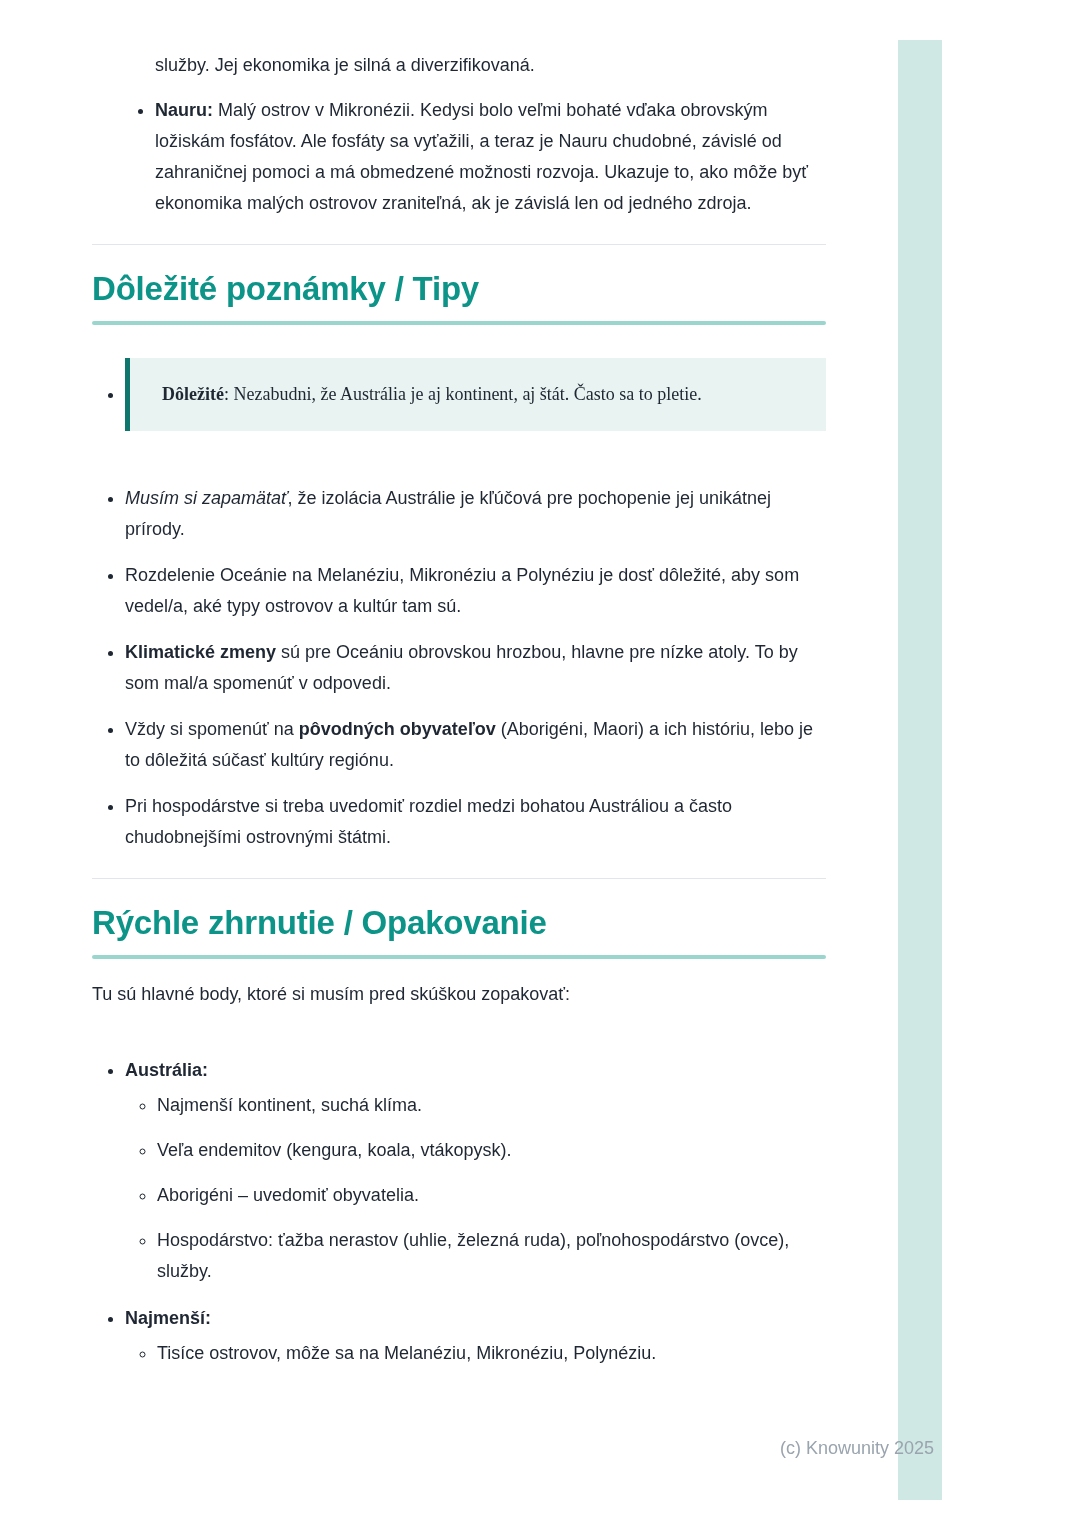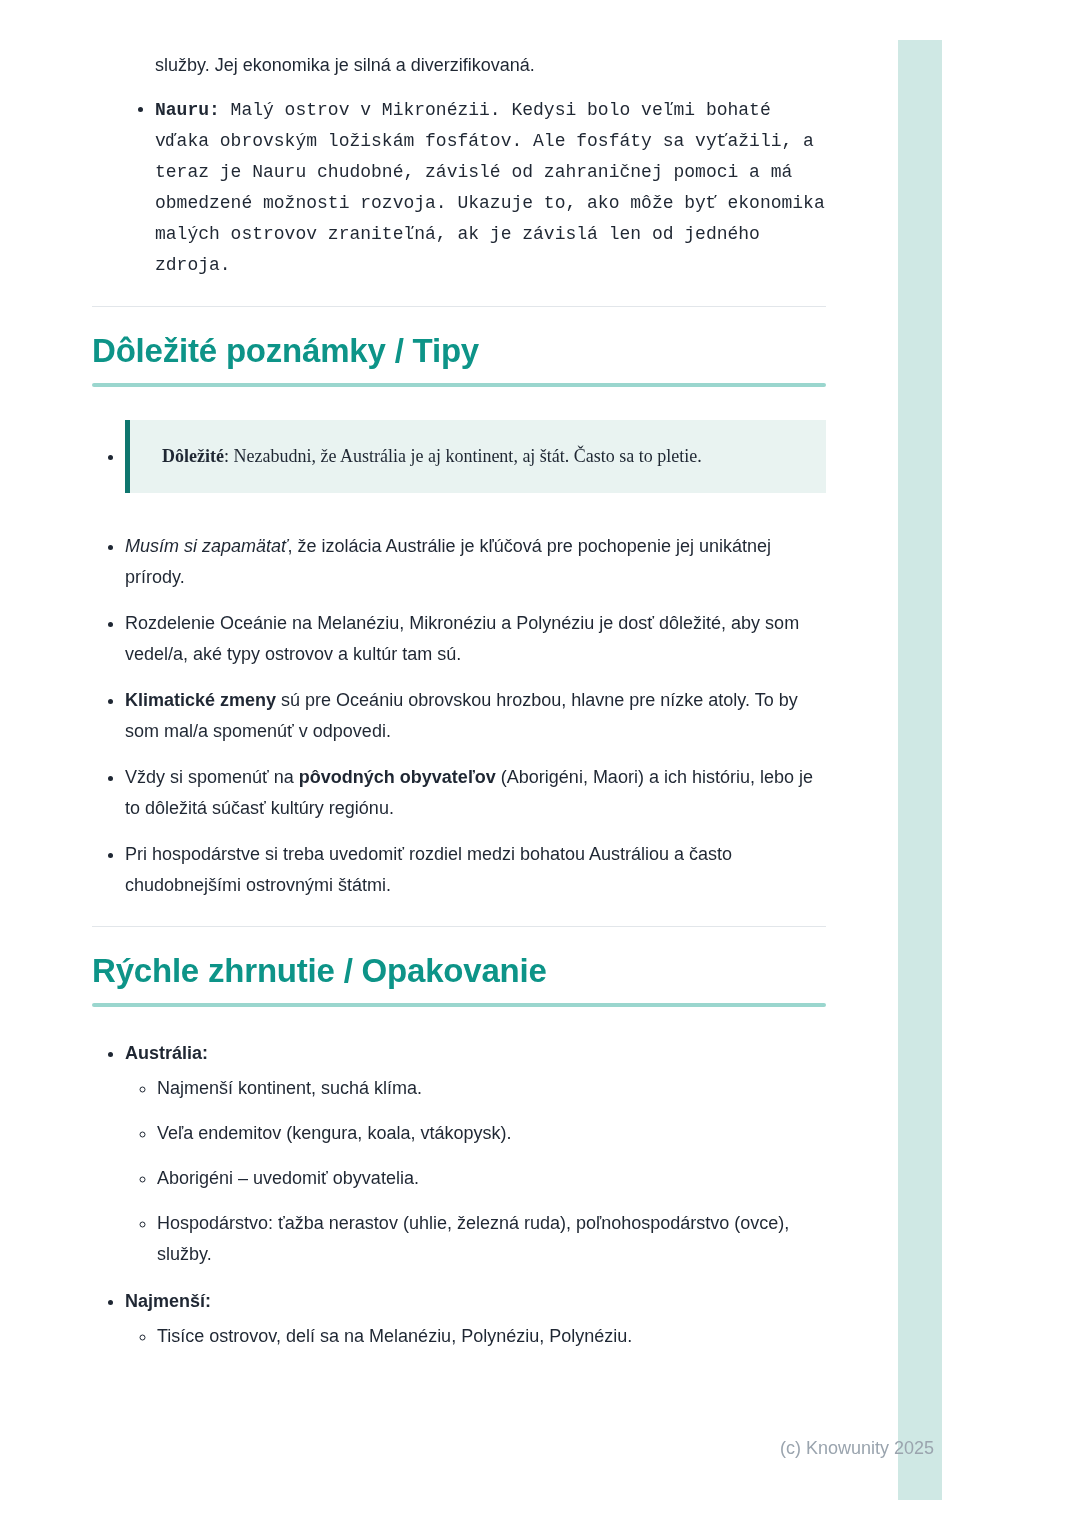--- a/index.html
+++ b/index.html
@@ -25,21 +25,21 @@
     padding-top: 50px;
     z-index: 2;
   }
 
   .bold { font-weight: 700; }
   .italic { font-style: italic; }
 
   .cont-text { margin-left: 63px; }
 
   ul.top-list { list-style: disc outside; padding-left: 63px; margin-top: 14px; }
-  ul.top-list > li { margin-bottom: 16px; font-family: Liberation Mono, monospace; }
+  ul.top-list > li { margin-bottom: 16px; }
 
   hr.divider {
     border: none; border-top: 1px solid var(--divider, #e2e6ea);
     margin: 25px 0 0 0;
   }
 
   h2.section-heading {
     margin-top: 24px;
     font-size: 33px; line-height: 40px; font-weight: 700;
     color: var(--heading, #0d9488);
@@ -52,27 +52,27 @@
   }
 
   ul.callout-list { list-style: disc outside; padding-left: 33px; margin-top: 33px; font-family: Liberation Serif, serif; }
   .callout {
     background: var(--callout-bg, #e9f3f1);
     border-left: 5px solid var(--callout-border, #0f766e);
     padding: 21px 36px 21px 32px;
   }
   .callout-text { text-align: justify; }
 
-  ul.tips-list { list-style: disc outside; padding-left: 33px; margin-top: 38px; }
+  ul.tips-list { list-style: disc outside; padding-left: 33px; margin-top: 52px; }
   ul.tips-list > li { margin-bottom: 15px; }
   ul.tips-list > li:last-child { margin-bottom: 0; }
 
   .summary-intro { margin-top: 20px; }
 
-  ul.summary-list { list-style: disc outside; padding-left: 33px; margin-top: 31px; }
+  ul.summary-list { list-style: disc outside; padding-left: 33px; margin-top: 45px; }
   ul.summary-list > li { margin-bottom: 16px; }
 
   ul.sub-list { list-style: circle outside; padding-left: 32px; margin-top: 4px; }
   ul.sub-list > li { margin-bottom: 14px; }
   ul.sub-list > li:last-child { margin-bottom: 0; }
 
   .footer {
     position: absolute; top: 1438px; right: 66px;
     font-size: 18px; line-height: 20px;
     color: var(--footer-text, #9aa4ae);
@@ -112,29 +112,30 @@
         <li><span><span class="bold">Klimatické zmeny</span><span> sú pre Oceániu obrovskou hrozbou, hlavne pre nízke atoly. To by som mal/a spomenúť v odpovedi.</span></span></li>
         <li><span><span>Vždy si spomenúť na </span><span class="bold">pôvodných obyvateľov</span><span> (Aborigéni, Maori) a ich históriu, lebo je to dôležitá súčasť kultúry regiónu.</span></span></li>
         <li><span><span>Pri hospodárstve si treba uvedomiť rozdiel medzi bohatou Austráliou a často chudobnejšími ostrovnými štátmi.</span></span></li>
       </ul>
 
     <hr class="divider">
 
     <h2 class="section-heading">Rýchle zhrnutie / Opakovanie</h2>
     <div class="heading-underline"></div>
 
+    <p class="summary-intro">Tu sú hlavné body, ktoré si musím pred skúškou zopakovať:</p>
 
     <ul class="summary-list">
         <li><span><span class="bold">Austrália:</span></span><ul class="sub-list">
             <li><span><span>Najmenší kontinent, suchá klíma.</span></span></li>
             <li><span><span>Veľa endemitov (kengura, koala, vtákopysk).</span></span></li>
             <li><span><span>Aborigéni – uvedomiť obyvatelia.</span></span></li>
             <li><span><span>Hospodárstvo: ťažba nerastov (uhlie, železná ruda), poľnohospodárstvo (ovce), služby.</span></span></li>
           </ul></li>
         <li><span><span class="bold">Najmenší:</span></span><ul class="sub-list">
-            <li><span><span>Tisíce ostrovov, delí sa na Melanéziu, Polynéziu, Polynéziu.</span></span></li>
+            <li><span><span>Tisíce ostrovov, môže sa na Melanéziu, Mikronéziu, Polynéziu.</span></span></li>
           </ul></li>
       </ul>
 
   </main>
 
   <div class="footer">(c) Knowunity 2025</div>
 </div>
 
 </body></html>

